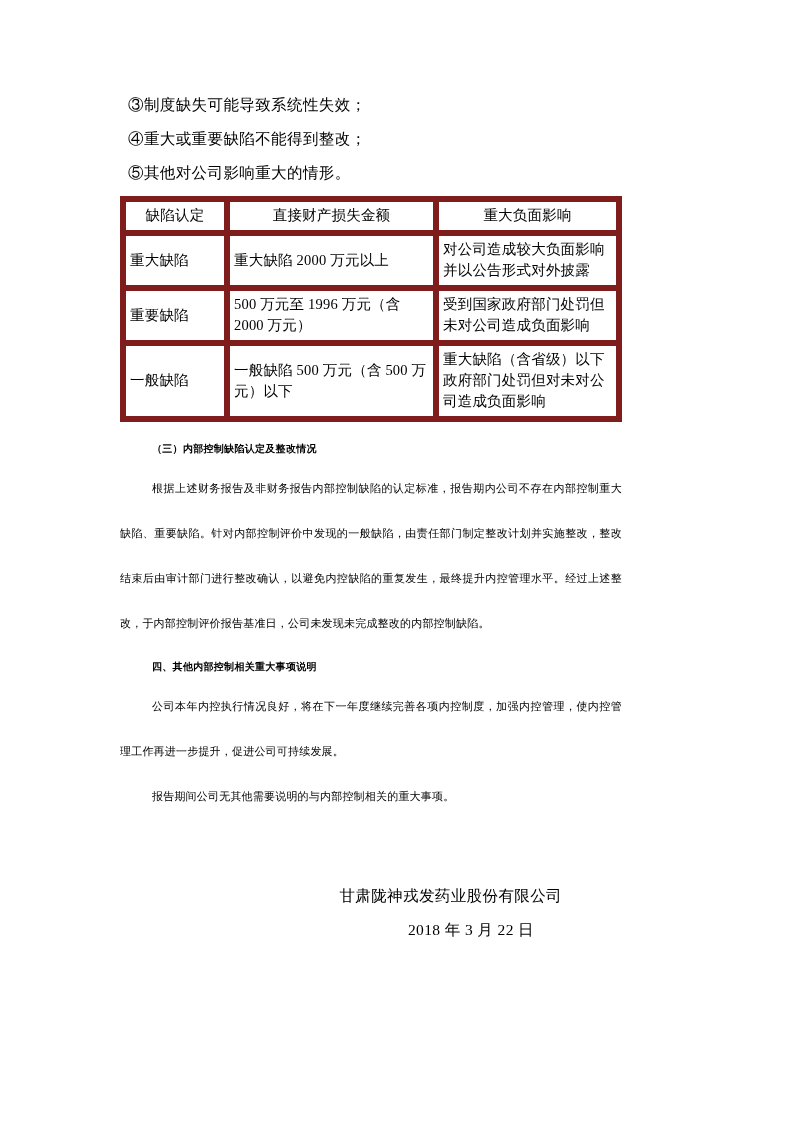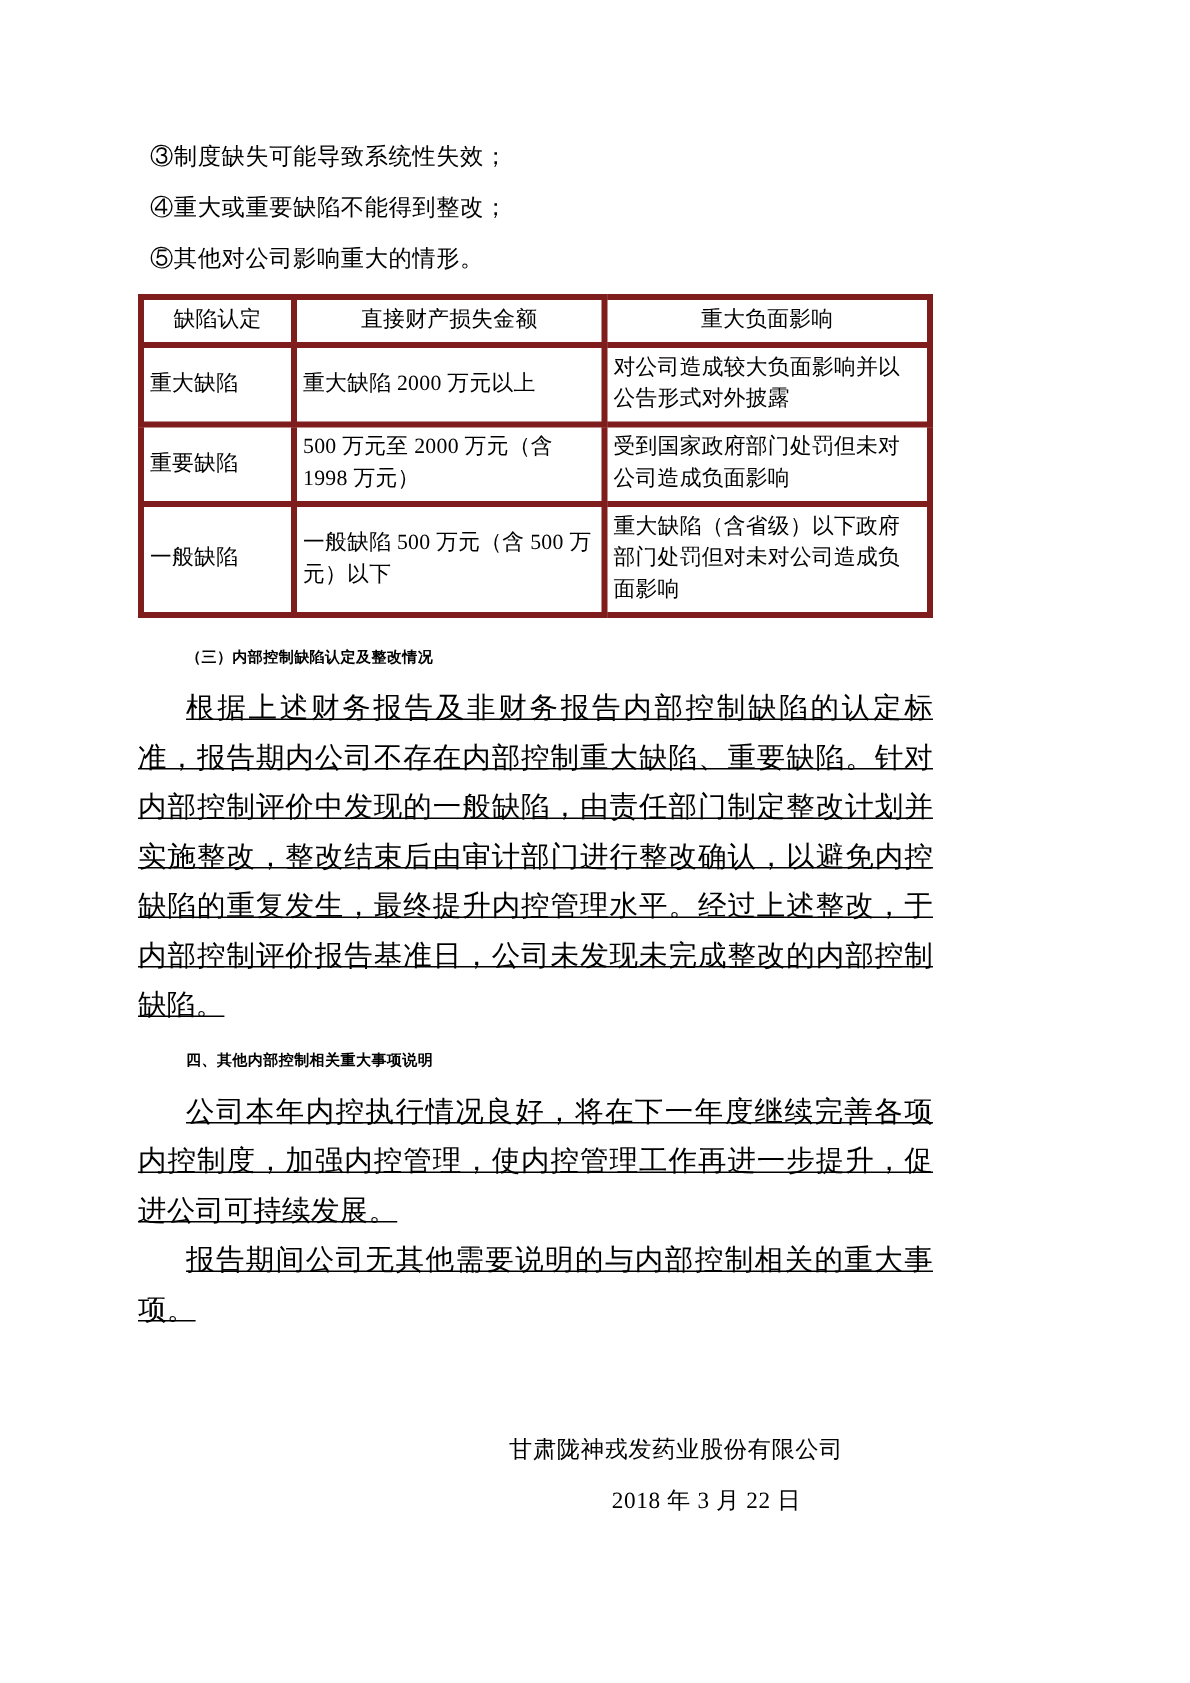--- a/index.html
+++ b/index.html
@@ -13,62 +13,61 @@
     position: relative;
     font-family: "Liberation Serif", "DejaVu Serif", serif;
     color: #000000;
   }
   .page {
     position: absolute;
     left: 0; top: 0;
     width: 730px;
     height: 1122px;
     box-sizing: border-box;
-    padding: 88px 108px 40px 92px;
+    padding: 88px 108px 40px 120px;
   }
   .para {
     font-size: 15.5px;
     line-height: 34px;
     text-align: justify;
     margin: 0;
     letter-spacing: 0.4px;
   }
   .indent2 {
     text-indent: 0;
     padding-left: 8px;
   }
   .body-para {
     text-indent: 32px;
-    font-size: 19px;
-    line-height: 33px;
+    font-size: 11px;
+    line-height: 45px;
     text-align: justify;
     margin: 0;
     letter-spacing: 0.2px;
-    text-decoration: underline;
   }
   .heading {
     font-size: 10px;
     line-height: 34px;
     font-weight: bold;
     margin: 0;
     text-indent: 32px;
     letter-spacing: 0.3px;
     font-family: "Liberation Sans", "DejaVu Sans", sans-serif;
   }
   .spacer-sm { height: 4px; }
 
   table.qtable {
     border-collapse: collapse;
     width: 100%;
     margin-top: 6px;
     margin-bottom: 6px;
     table-layout: fixed;
   }
   table.qtable td, table.qtable th {
-    border: 4px solid #7f1d1d;
+    border: 6px solid #7f1d1d;
     padding: 3px 4px 4px 4px;
     font-size: 14.5px;
     line-height: 21px;
     vertical-align: middle;
     font-weight: normal;
     text-align: left;
     letter-spacing: 0.2px;
   }
   table.qtable th {
     text-align: center;
@@ -120,21 +119,21 @@
       </tr>
     </thead>
     <tbody>
       <tr>
         <td class="c1">重大缺陷</td>
         <td class="c2">重大缺陷 2000 万元以上</td>
         <td class="c3">对公司造成较大负面影响并以公告形式对外披露</td>
       </tr>
       <tr>
         <td class="c1">重要缺陷</td>
-        <td class="c2">500 万元至 2000 万元（含 1998 万元）</td>
+        <td class="c2">500 万元至 1996 万元（含 2000 万元）</td>
         <td class="c3">受到国家政府部门处罚但未对公司造成负面影响</td>
       </tr>
       <tr>
         <td class="c1">一般缺陷</td>
         <td class="c2">一般缺陷 500 万元（含 500 万元）以下</td>
         <td class="c3">重大缺陷（含省级）以下政府部门处罚但对未对公司造成负面影响</td>
       </tr>
     </tbody>
   </table>
 

